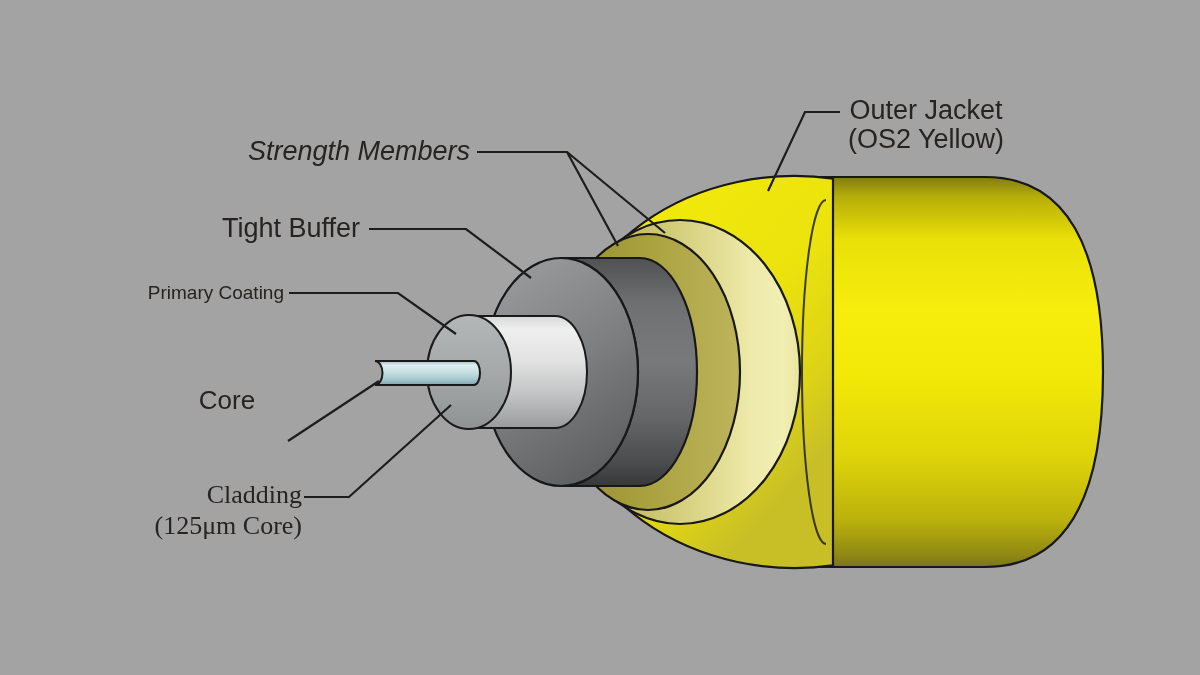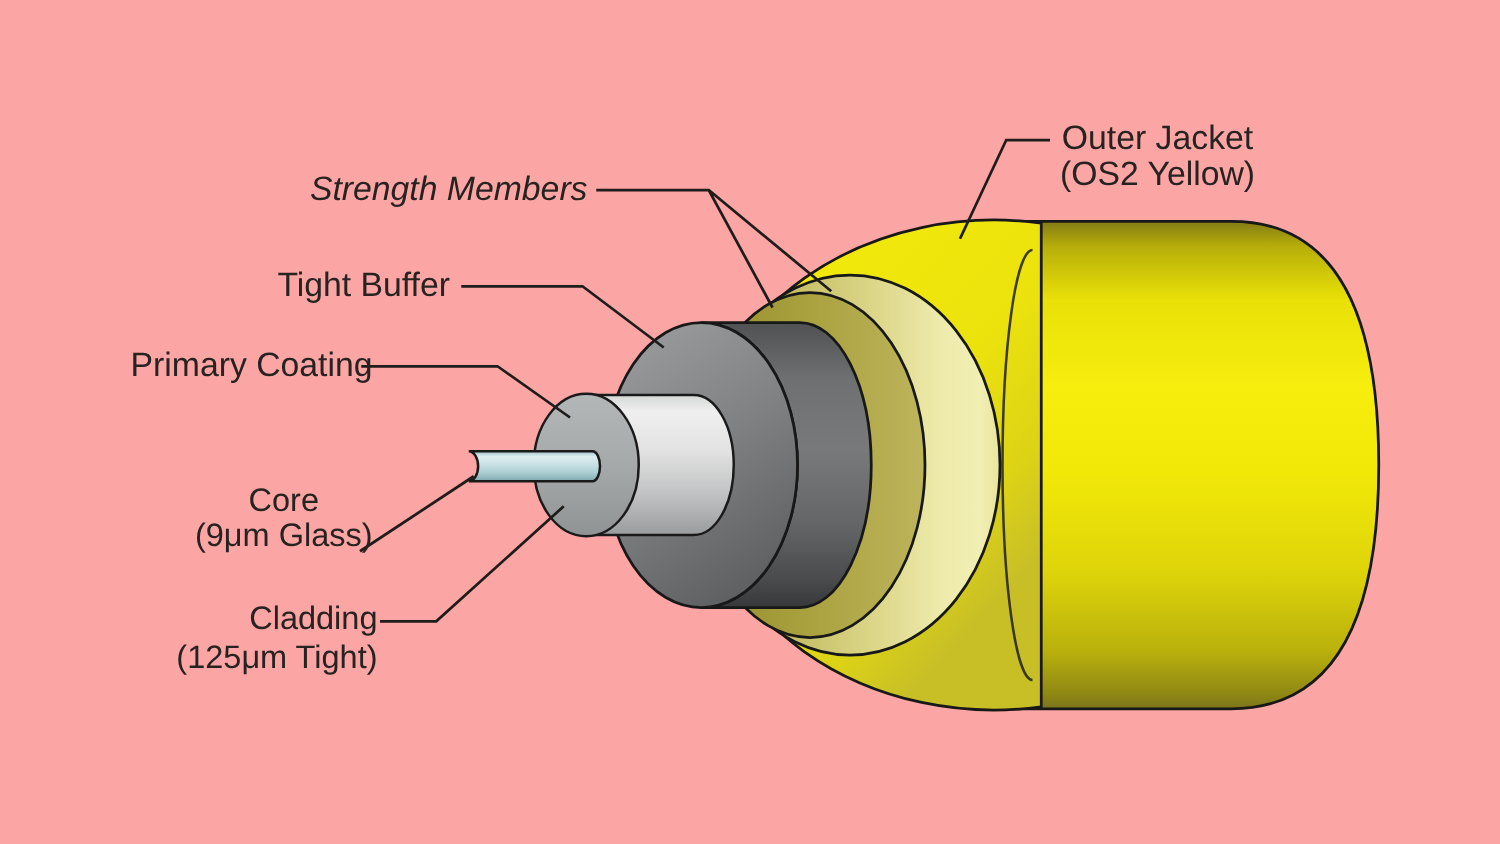--- a/index.html
+++ b/index.html
@@ -1,17 +1,17 @@
 <!DOCTYPE html>
 <html><head>
 <meta charset="utf-8">
 <style>
   html,body{margin:0;padding:0;}
   #stage{
-    position:relative;width:1200px;height:675px;background:#fca5a5;overflow:hidden;
+    position:relative;width:1200px;height:675px;background:#a3a3a3;overflow:hidden;
     font-family:"Liberation Sans",sans-serif;
   }
   #cable-svg{position:absolute;left:0;top:0;}
   .lbl{
     position:absolute;color:#262321;font-size:26px;line-height:29px;
     letter-spacing:0px;white-space:nowrap;
   }
   .lbl .l2{display:block;}
   .ra{text-align:right;}
   .ca{text-align:center;}
@@ -124,27 +124,26 @@
   </div>
 
   <div class="lbl ra" style="left:60px;top:214px;width:300px;font-size:27px;">
     <span>Tight Buffer</span>
   </div>
 
   <div class="lbl ra it" style="left:170px;top:137px;width:300px;font-size:27px;">
     <span>Strength Members</span>
   </div>
 
-  <div class="lbl ra" style="left:14px;top:278px;width:284px;font-size:27px;">
+  <div class="lbl ra" style="left:0px;top:278px;width:284px;font-size:19px;">
     <span>Primary Coating</span>
   </div>
 
   <div class="lbl ca" style="left:127px;top:386px;width:200px;line-height:28px;">
     <span>Core</span>
-    <span class="l2">(9μm Glass)</span>
   </div>
 
-  <div class="lbl ra" style="left:40px;top:479px;width:262px;line-height:31px;">
+  <div class="lbl ra" style="left:40px;top:479px;width:262px;line-height:31px;font-family:Liberation Serif, serif;">
     <span>Cladding</span>
-    <span class="l2">(125μm Tight)</span>
+    <span class="l2">(125μm Core)</span>
   </div>
 
 </div>
 
 </body></html>

